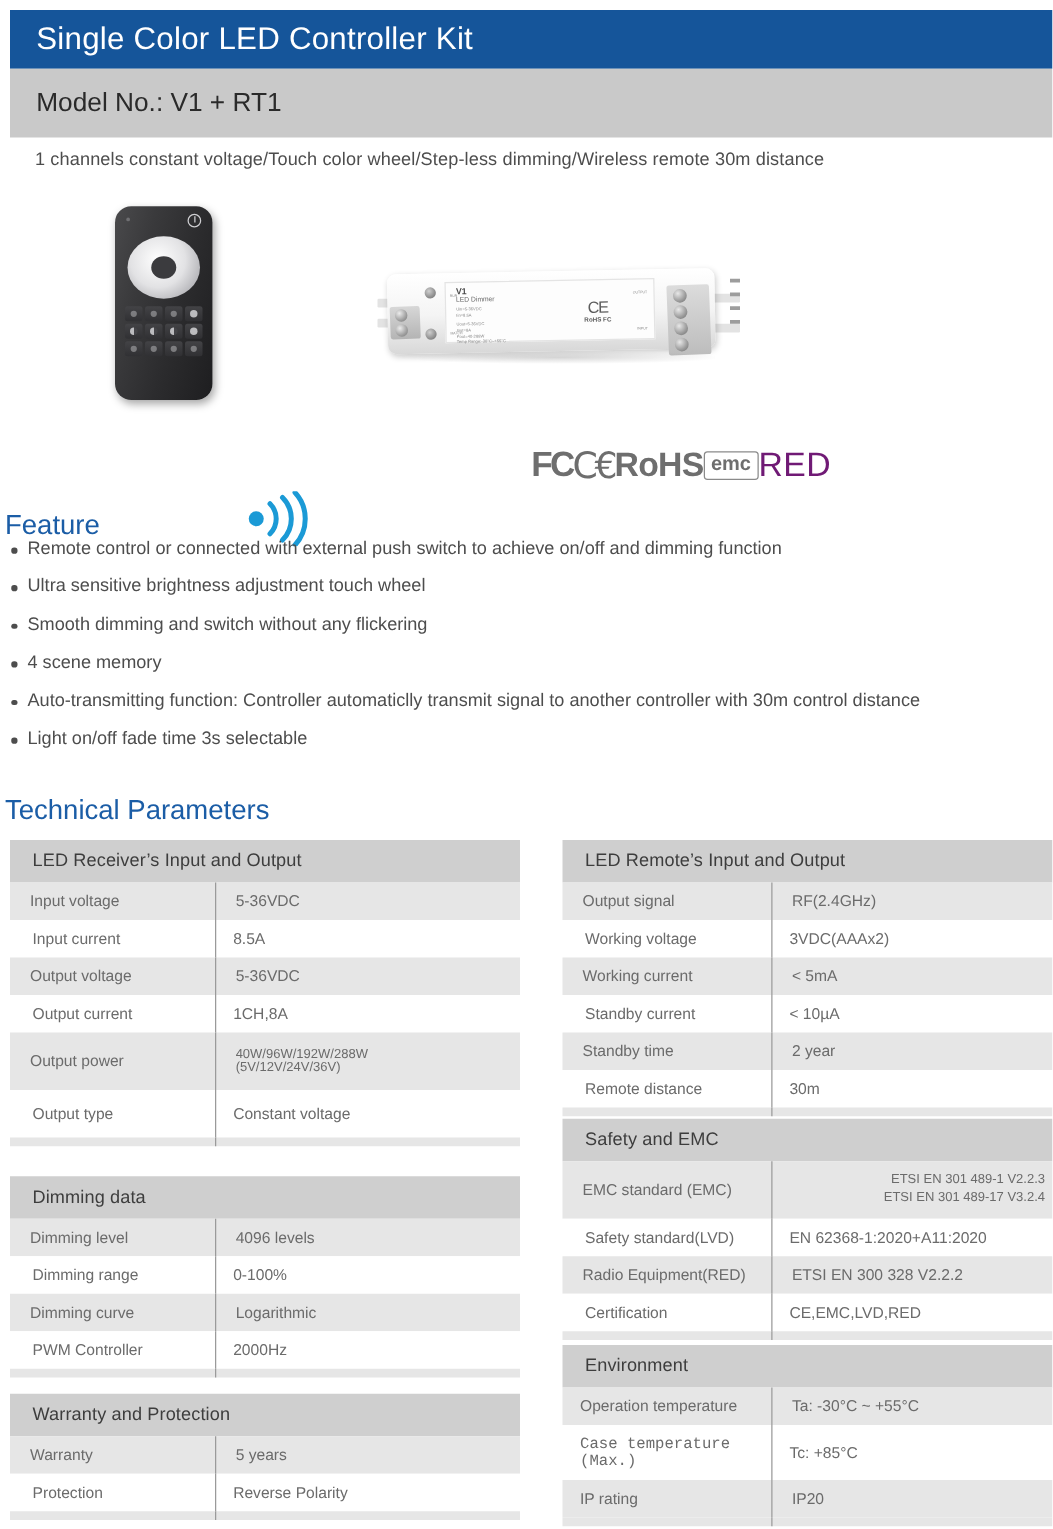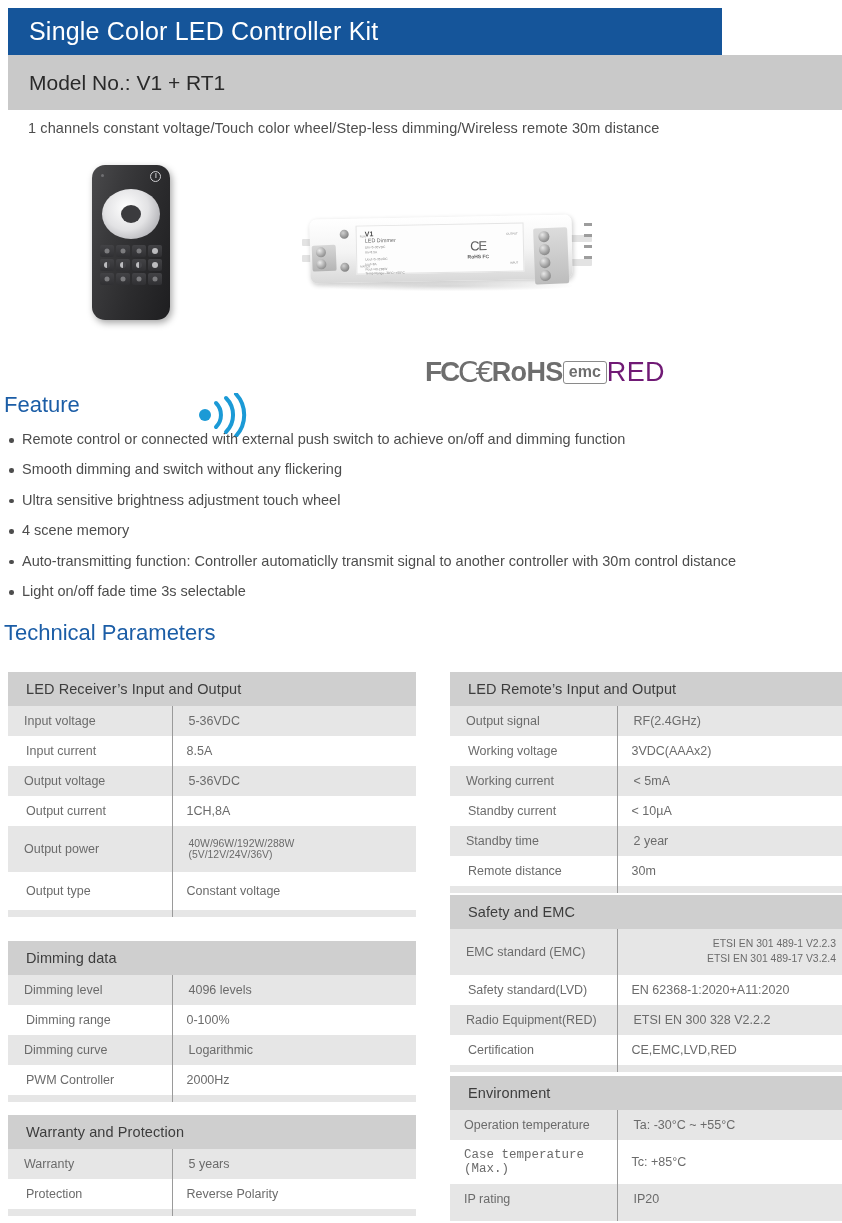--- a/index.html
+++ b/index.html
@@ -13,21 +13,21 @@
     position: relative;
     font-family: "Liberation Sans", sans-serif;
     color: #595959;
     overflow: hidden;
   }
 
   
   .title-bar {
     position: absolute;
     left: 8px; top: 8px;
-    width: 714px; height: 47px;
+    width: 834px; height: 47px;
     background: #15559a;
     display: flex;
     align-items: center;
   }
   .title-bar .title-text {
     color: #ffffff;
     font-size: 25px;
     font-weight: 400;
     letter-spacing: .2px;
     padding-left: 21px;
@@ -224,20 +224,21 @@
     line-height: 1.25;
   }
   .cert-red { font-size: 27px; letter-spacing: .4px; color: #701a75; }
 
   
   .sec-heading {
     position: absolute;
     color: #1b5da6;
     font-size: 22px;
     font-weight: 400;
+    margin-top: 15px;
   }
   #feature-heading { left: 4px; top: 392px; }
   #tech-heading    { left: 4px; top: 620px; }
 
   
   .feature-list {
     position: absolute;
     left: 8px; top: 432px;
     width: 820px;
     list-style: none;
@@ -444,22 +445,22 @@
   <span class="cert-ce">C€</span>
   <span class="cert-rohs">RoHS</span>
   <span class="cert-emc">emc</span>
   <span class="cert-red">RED</span>
 </div>
 
 <div class="sec-heading" id="feature-heading">Feature</div>
 
 <ul class="feature-list">
   <li>Remote control or connected with external push switch to achieve on/off and dimming function</li>
+  <li>Ultra sensitive brightness adjustment touch wheel</li>
   <li>Smooth dimming and switch without any flickering</li>
-  <li>Ultra sensitive brightness adjustment touch wheel</li>
   <li>4 scene memory</li>
   <li>Auto-transmitting function: Controller automaticlly transmit signal to another controller with 30m control distance</li>
   <li>Light on/off fade time 3s selectable</li>
 </ul>
 
 <div class="sec-heading" id="tech-heading">Technical Parameters</div>
 
 <table class="spec-table" id="table-receiver">
   <colgroup>
       <col style="width:164px">

